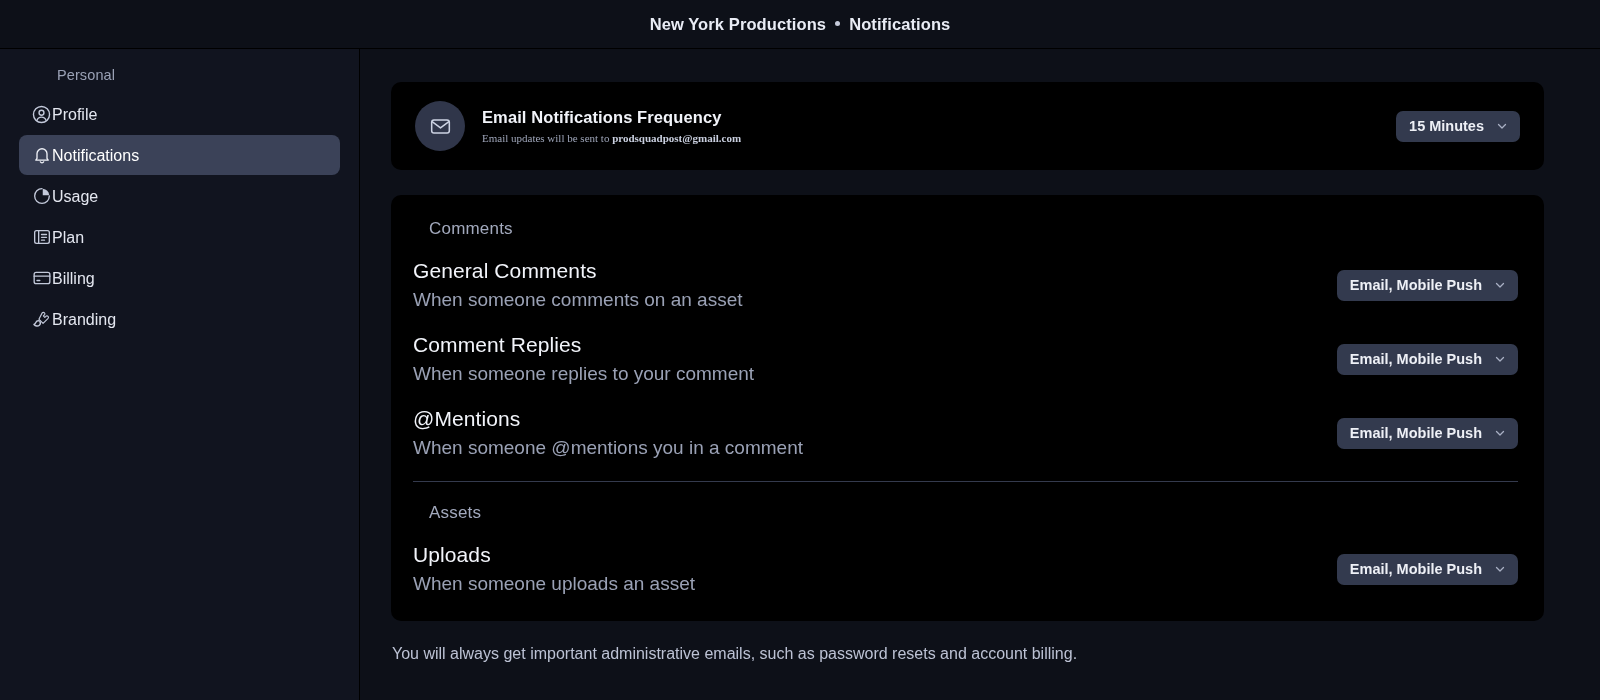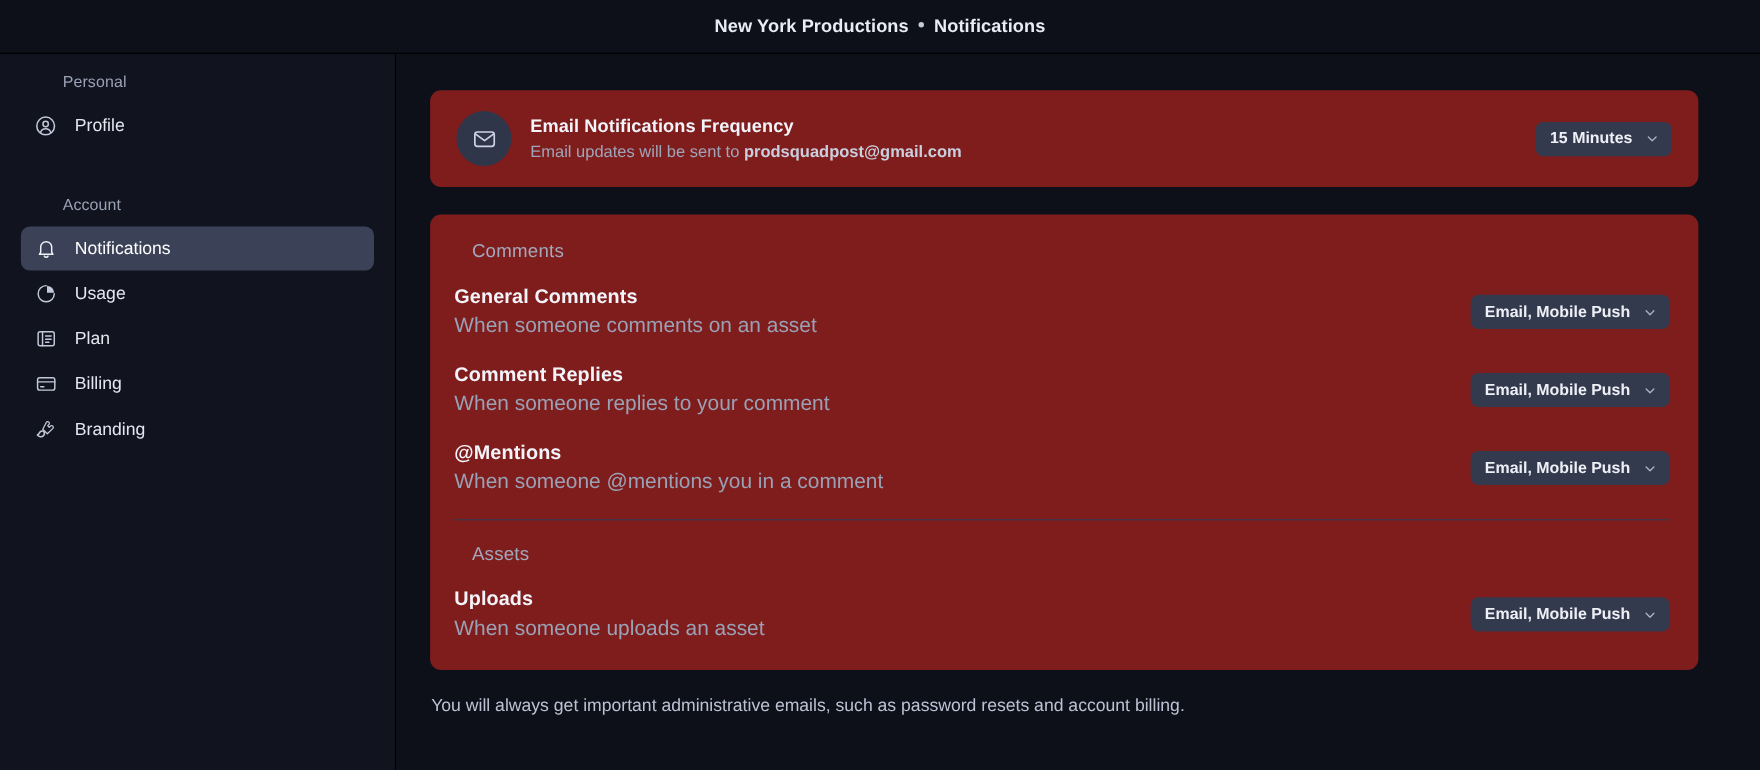--- a/index.html
+++ b/index.html
@@ -70,21 +70,20 @@
     padding: 0 0 0 2px;
     margin-bottom: 11px;
     letter-spacing: 0.1px;
     margin-left: 36px;
   }
   .side-group-label.account { margin-top: 45px; }
 
   .side-item {
     display: flex;
     align-items: center;
-    gap: 16px;
     height: 40px;
     padding: 0 12px;
     border-radius: 8px;
     color: #e4e7f0;
     font-size: 16px;
     cursor: pointer;
     margin-bottom: 1px;
   }
   .side-item.active {
     background: #3b4258;
@@ -105,21 +104,21 @@
 
   
   .main {
     flex: 1 1 auto;
     background: #0d1018;
     padding: 33px 56px 0 31px;
     overflow: hidden;
   }
 
   .card {
-    background: #7f1d1d;
+    background: #000000;
     border-radius: 10px;
   }
 
   
   .freq-card {
     display: flex;
     align-items: center;
     padding: 20px 24px;
     height: 88px;
     margin-bottom: 25px;
@@ -138,22 +137,23 @@
   }
   .freq-texts { flex: 1 1 auto; min-width: 0; }
   .freq-title {
     font-size: 16.5px;
     font-weight: bold;
     color: #f2f4fa;
     margin-bottom: 5px;
     letter-spacing: 0.1px;
   }
   .freq-sub {
-    font-size: 15px;
+    font-size: 11px;
     color: #9fa6ba;
+    font-family: Liberation Serif, serif;
   }
   .freq-sub .email {
     color: #c9cfdf;
     font-weight: bold;
   }
 
   
   .dropdown {
     display: inline-flex;
     align-items: center;
@@ -183,22 +183,22 @@
 
   .row {
     display: flex;
     align-items: center;
     min-height: 48px;
     margin-bottom: 22px;
   }
   .row:last-child { margin-bottom: 0; }
   .row-texts { flex: 1 1 auto; min-width: 0; }
   .row-title {
-    font-size: 18px;
-    font-weight: bold;
+    font-size: 21px;
+    font-weight: normal;
     color: #f2f4fa;
     margin-bottom: 6px;
     letter-spacing: 0.1px;
   }
   .row-desc {
     font-size: 19px;
     color: #9aa1b5;
   }
 
   .divider {
@@ -235,21 +235,20 @@
         <span class="ico">
           <svg width="21" height="21" viewBox="0 0 24 24" fill="none" stroke="currentColor" stroke-width="1.6" stroke-linecap="round" stroke-linejoin="round">
             <circle cx="12" cy="12" r="9.2"></circle>
               <circle cx="12" cy="10" r="2.8"></circle>
             <path d="M6.6 19c.9-2.6 2.9-4 5.4-4s4.5 1.4 5.4 4"></path>
           </svg>
         </span>
         <span class="side-label">Profile</span>
       </div>
 
-      <div class="side-group-label account">Account</div>
 
       <div class="side-item active">
         <span class="ico">
           <svg width="20" height="20" viewBox="0 0 24 24" fill="none" stroke="currentColor" stroke-width="1.6" stroke-linecap="round" stroke-linejoin="round">
             <path d="M18 16V10.5a6 6 0 0 0-12 0V16l-1.4 2.2h14.8L18 16z"></path>
             <path d="M10 20.2a2.2 2.2 0 0 0 4 0"></path>
           </svg>
         </span>
         <span class="side-label">Notifications</span>
       </div>

